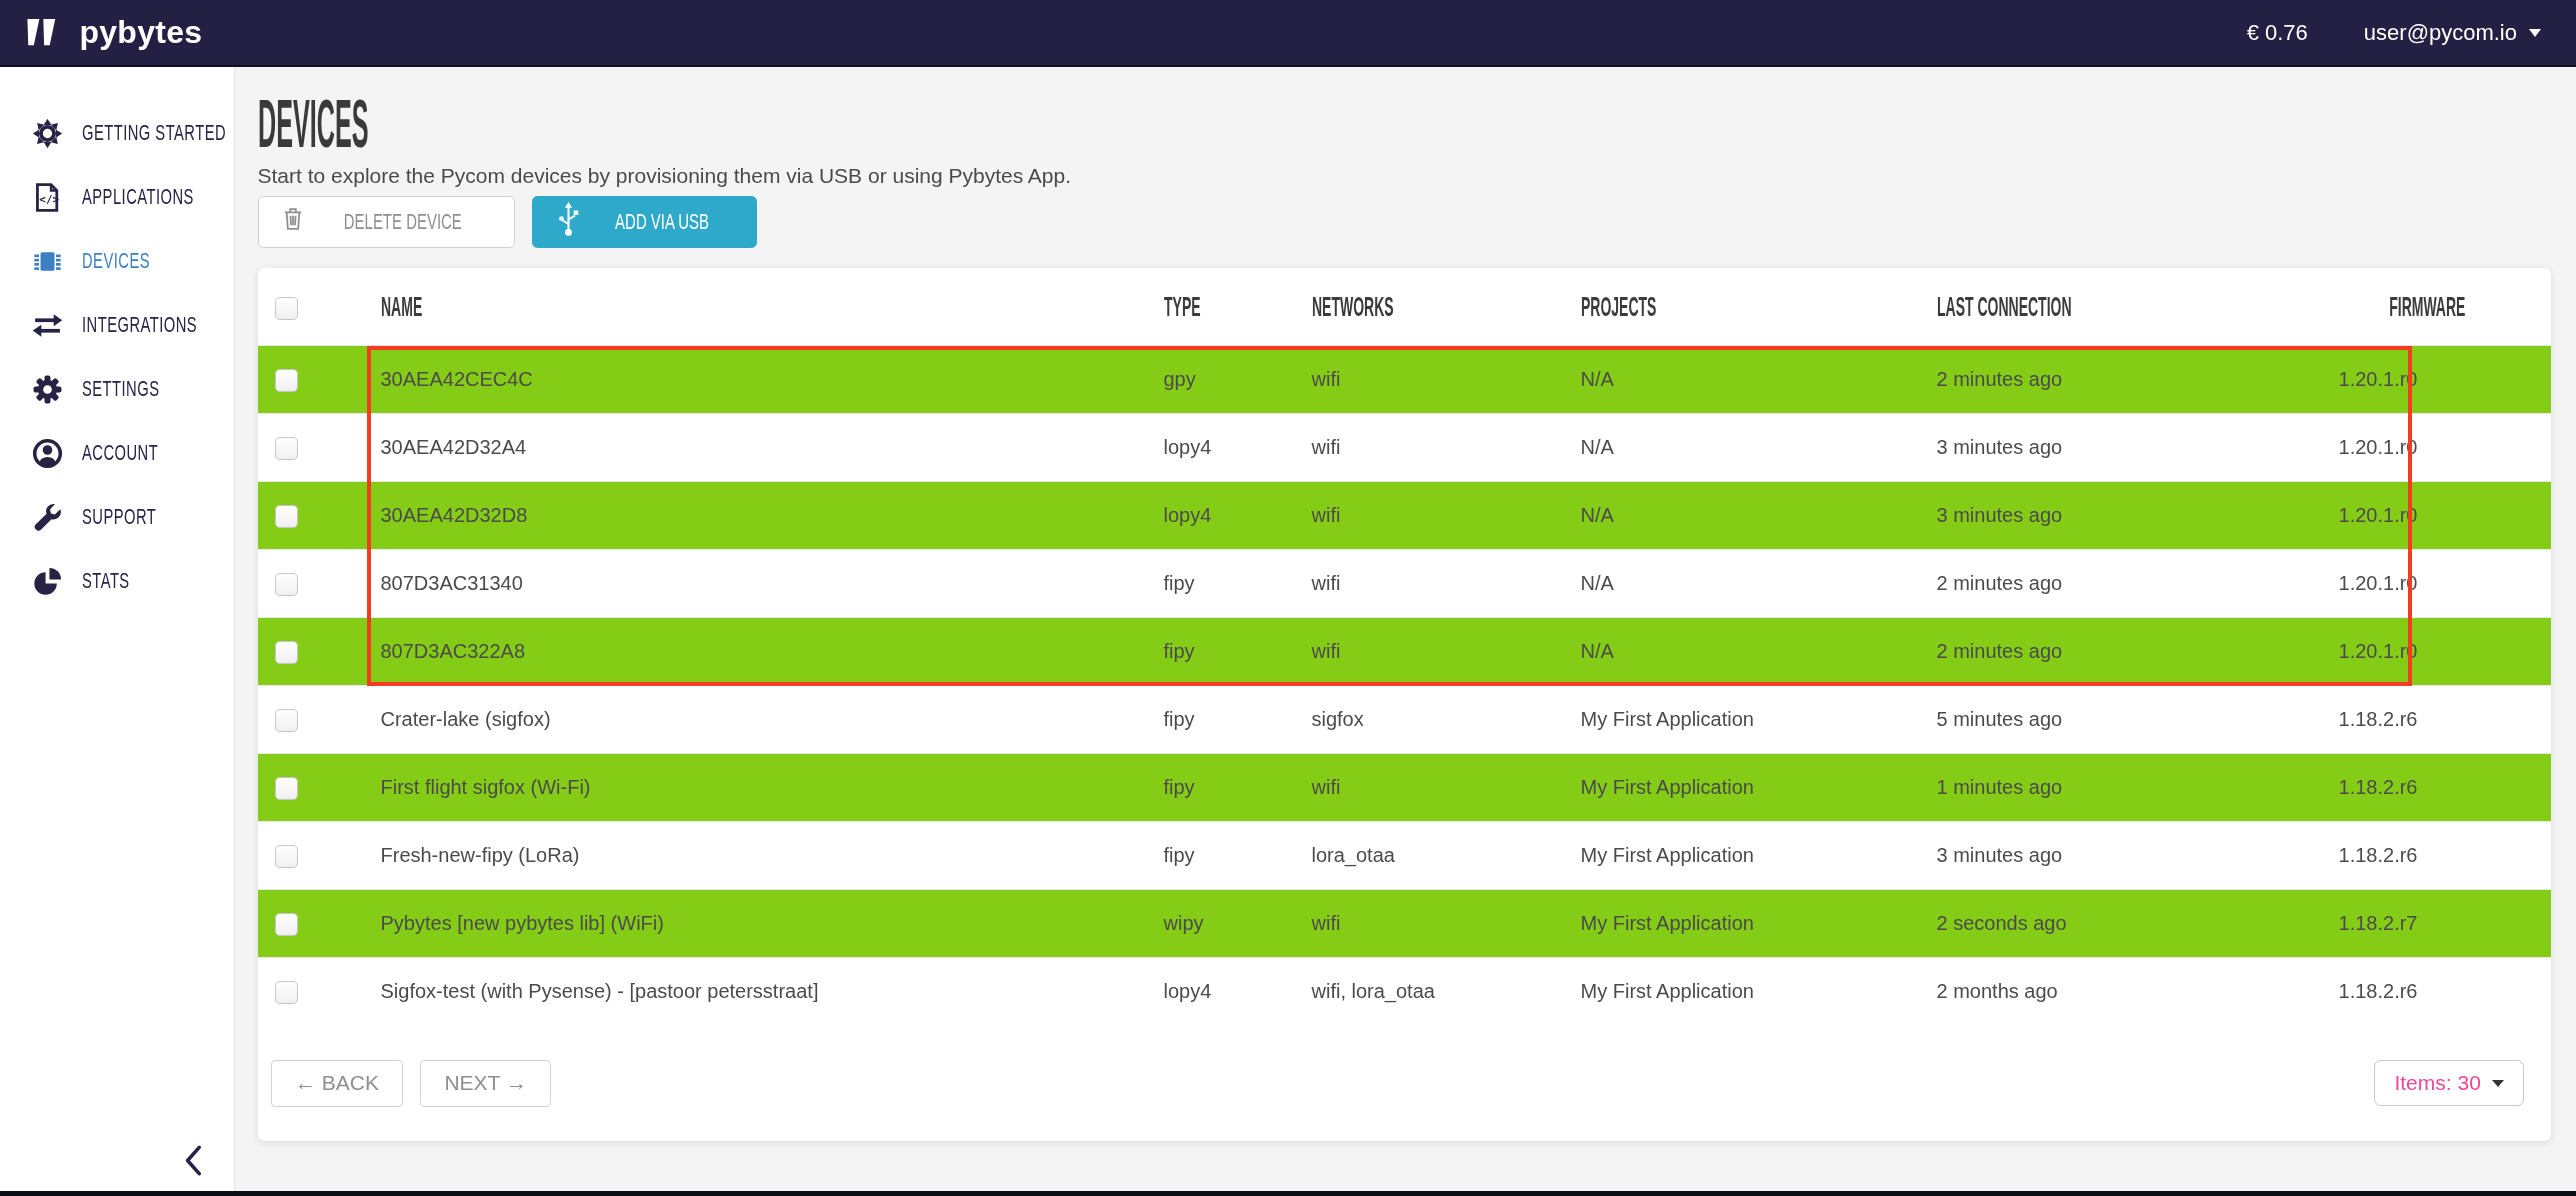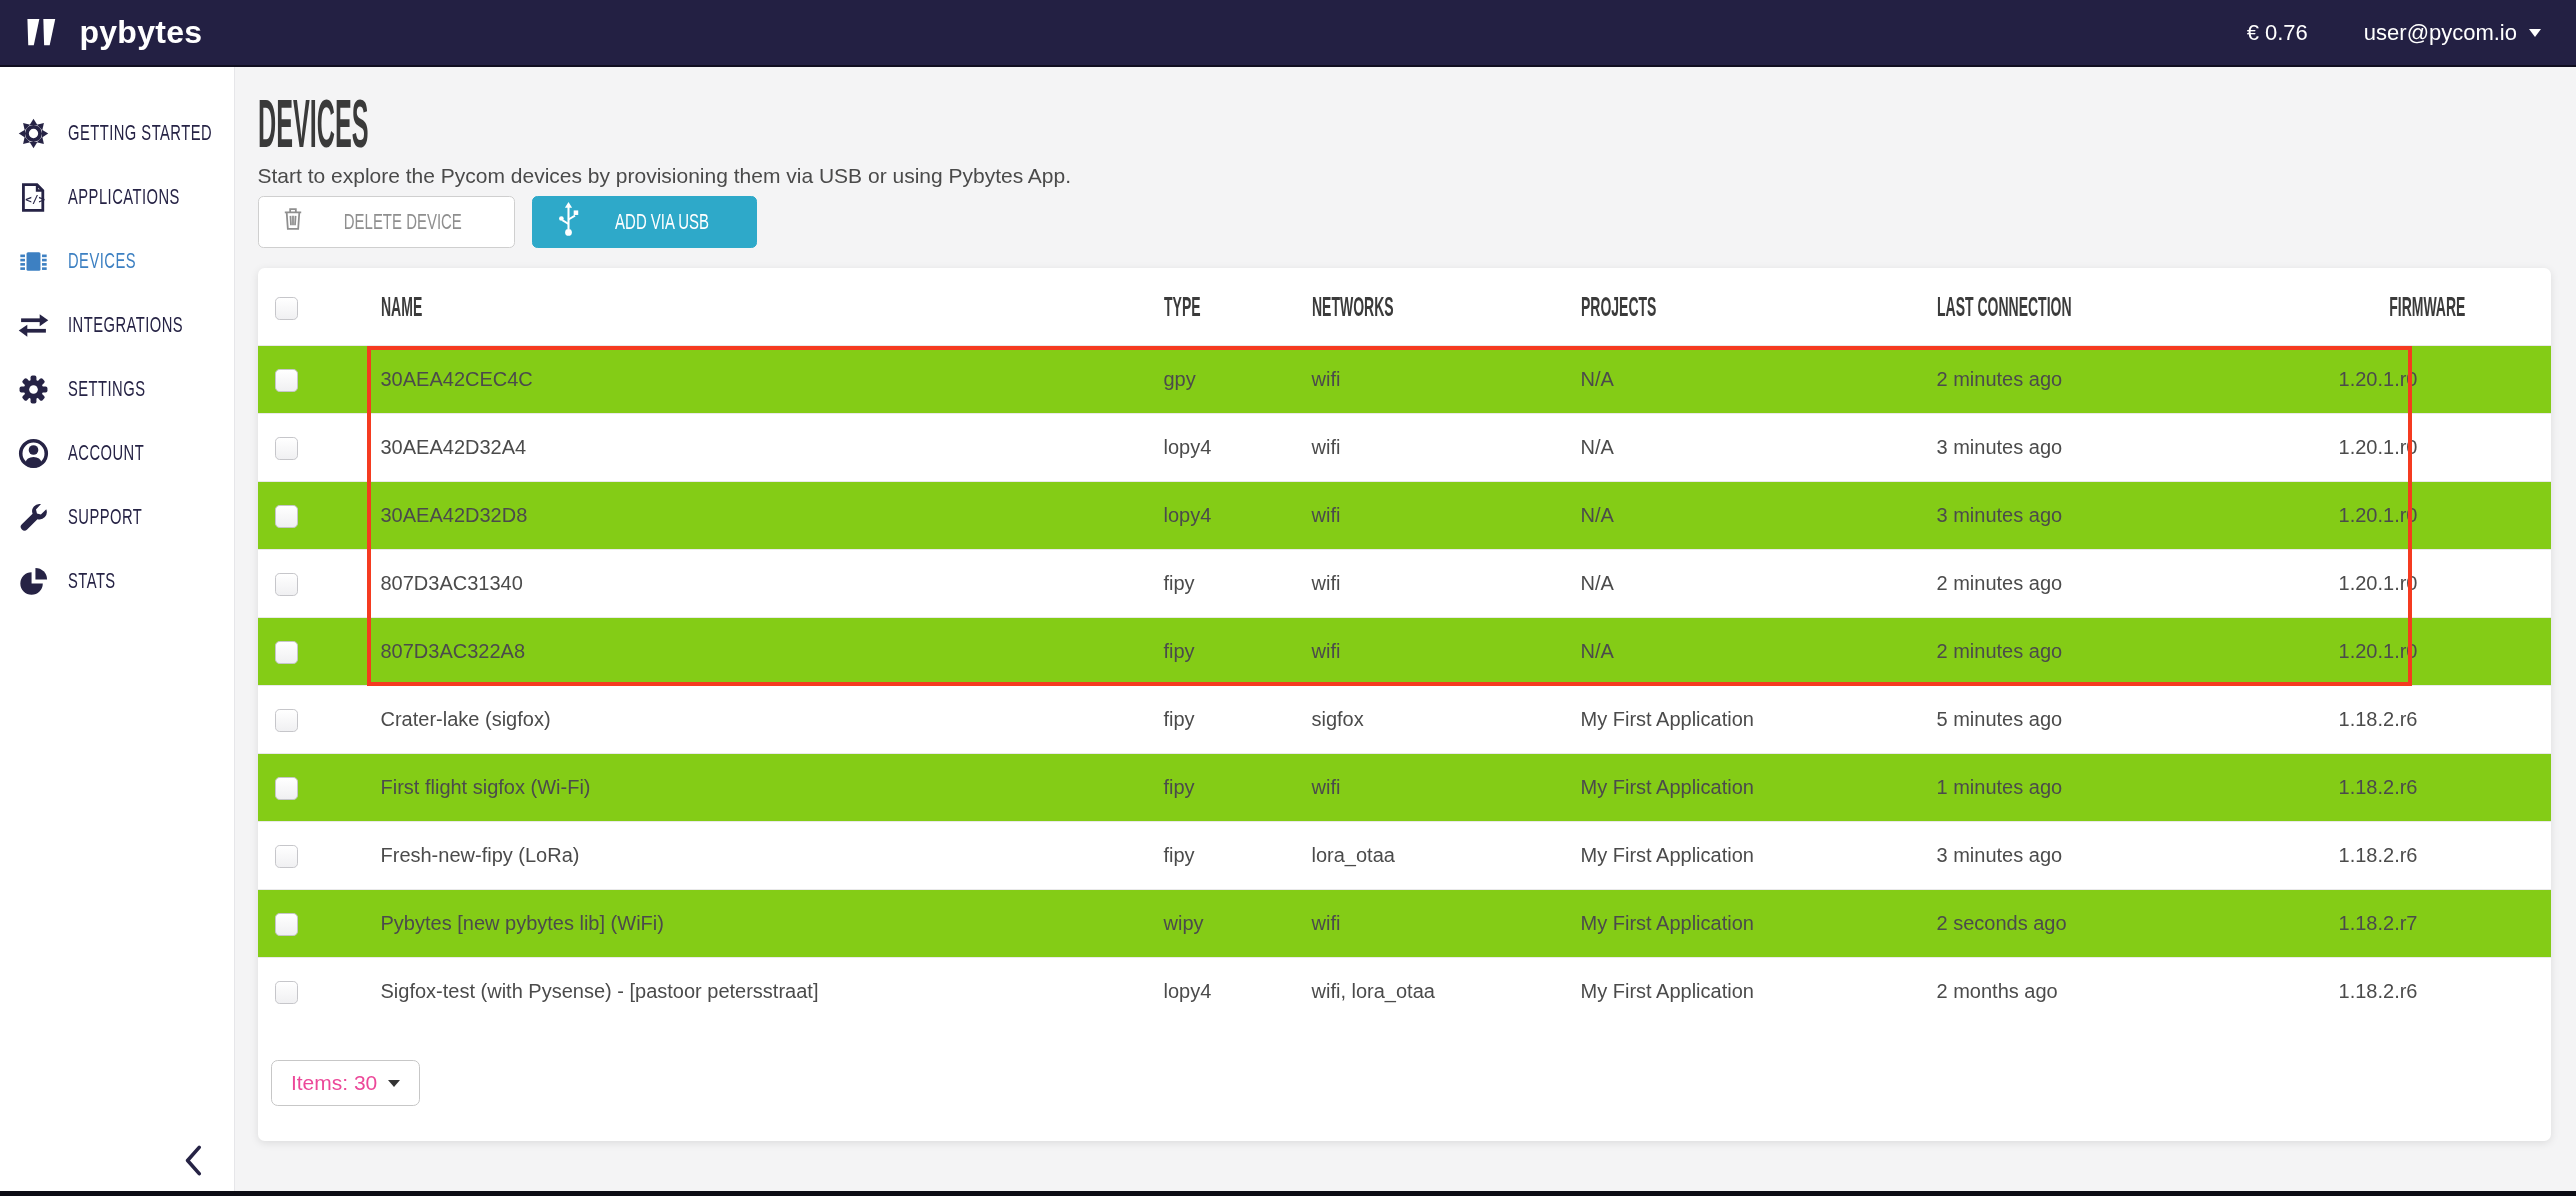--- a/index.html
+++ b/index.html
@@ -15,21 +15,21 @@
   .logo-text { color:#ffffff; font-size:32px; font-weight:bold; letter-spacing:0.3px; }
   .nav-right { display:flex; align-items:center; gap:56px; color:#ffffff; font-size:22px; }
   .user-menu { display:flex; align-items:center; gap:12px; cursor:pointer; }
   .caret-down { width:0; height:0; border-left:6.7px solid transparent; border-right:6.7px solid transparent;
                 border-top:8px solid #ffffff; display:inline-block; }
 
   
   .sidebar { position:absolute; left:0; top:67px; bottom:5.4px; width:235px; background:#ffffff;
              border-right:1.3px solid #e6e6e9; z-index:20; }
   .menu { list-style:none; padding-top:34px; }
-  .menu li { height:64px; display:flex; align-items:center; padding-left:18px; gap:19px; cursor:pointer; }
+  .menu li { height:64px; display:flex; align-items:center; padding-left:32px; gap:19px; cursor:pointer; }
   .menu .s-icon { width:31px; height:31px; flex:0 0 31px; }
   .menu .s-icon svg { width:31px; height:31px; display:block; }
   .menu .label { font-size:22px; color:#262345; display:inline-block;
                  transform:scaleX(.67); transform-origin:0 50%; letter-spacing:0.7px; white-space:nowrap; }
   .menu li.active .label { color:#3d80c2; }
   .collapse-btn { position:absolute; left:183px; bottom:14.8px; width:20px; height:31px; cursor:pointer; }
   .collapse-btn svg { width:20px; height:31px; }
 
   
   .main { position:absolute; left:236px; top:67px; right:0; bottom:5.4px; background:#f4f4f5;
@@ -367,20 +367,24 @@
             <td>My First Application</td>
             <td>2 months ago</td>
             <td class="c-firmware">1.18.2.r6</td>
           </tr>
         </tbody>
     </table>
 
     <div class="highlight-box"></div>
 
     <div class="pagination">
+      <div class="pg-group">
+        <button class="pg-btn">← BACK</button>
+        <button class="pg-btn">NEXT →</button>
+      </div>
       <button class="items-btn">
         <span>Items: 30</span>
         <span class="caret-down"></span>
       </button>
     </div>
   </div>
 </div>
 
 <div class="bottom-bar"></div>
 

